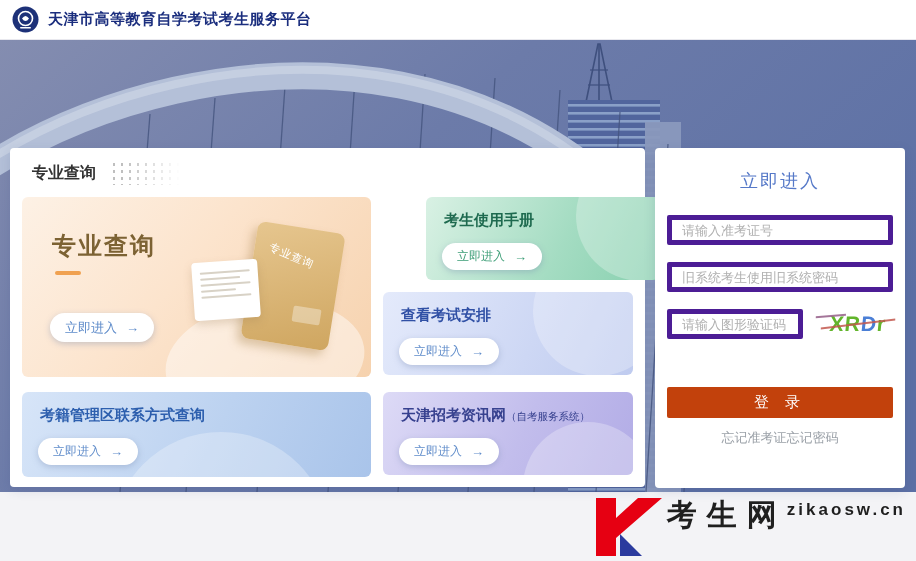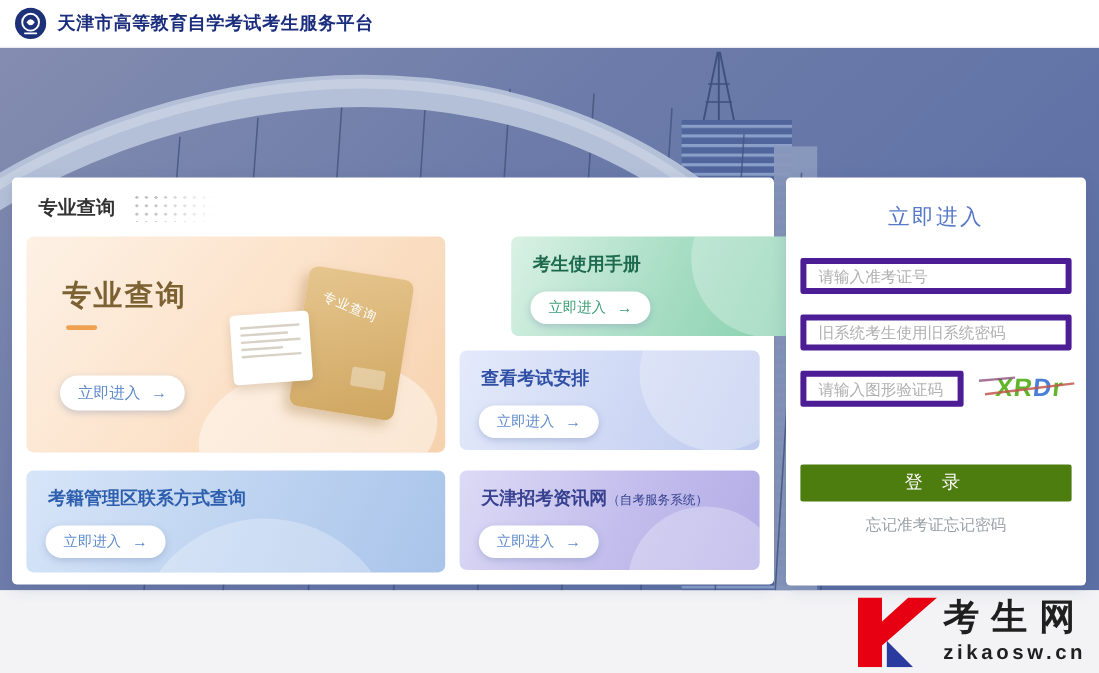--- a/index.html
+++ b/index.html
@@ -134,34 +134,34 @@
     display:flex; align-items:center; justify-content:center;
     transform:skewX(-6deg);
   }
   .captcha-box .lg { color:#62b52b; } .captcha-box .lb { color:#4b7fd6; }
   .captcha-box::after { content:""; position:absolute; left:0; top:15px; width:100%; height:1.5px;
     background:#c2574d; transform:rotate(-7deg); opacity:.85; }
   .captcha-box::before { content:""; position:absolute; left:-6px; top:7px; width:40%; height:1.5px;
     background:#7d3a6e; transform:rotate(-5deg); opacity:.7; }
   .login-btn {
     position:absolute; left:12px; top:239px; width:226px; height:31px;
-    background:#4d7c0f; color:#fff; border:none; border-radius:2px; cursor:pointer;
+    background:#c2410c; color:#fff; border:none; border-radius:2px; cursor:pointer;
     font-size:15px; letter-spacing:6px; font-family:inherit;
   }
   .forgot-link {
     position:absolute; left:0; top:281px; width:100%; text-align:center;
     font-size:13px; color:#9ba1a8; cursor:pointer; text-decoration:none; display:block;
   }
 
   
   .watermark {
     position:absolute; right:10px; bottom:5px; z-index:20;
     display:flex; align-items:flex-start;
   }
-  .wm-text { margin-left:5px; display:flex; flex-direction:column; }
+  .wm-text { margin-left:5px; display:flex; }
   .wm-cn { font-size:30px; font-weight:900; color:#1f1f1f; letter-spacing:10px; line-height:34px; white-space:nowrap; }
   .wm-url { font-size:17px; font-weight:800; color:#1f1f1f; letter-spacing:3px; line-height:20px; margin-top:2px; }
 </style>
 </head>
 <body>
 
 <div class="hero">
   <svg width="916" height="452" viewBox="0 0 916 452">
     <defs>
       <linearGradient id="sky" x1="0" y1="0" x2="1" y2="0.55">

